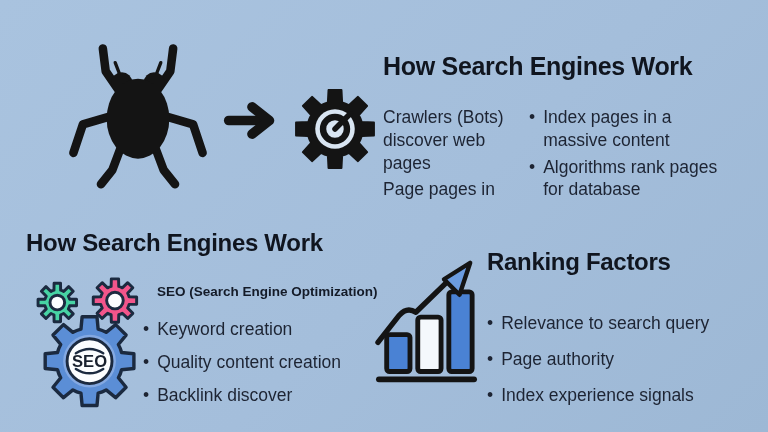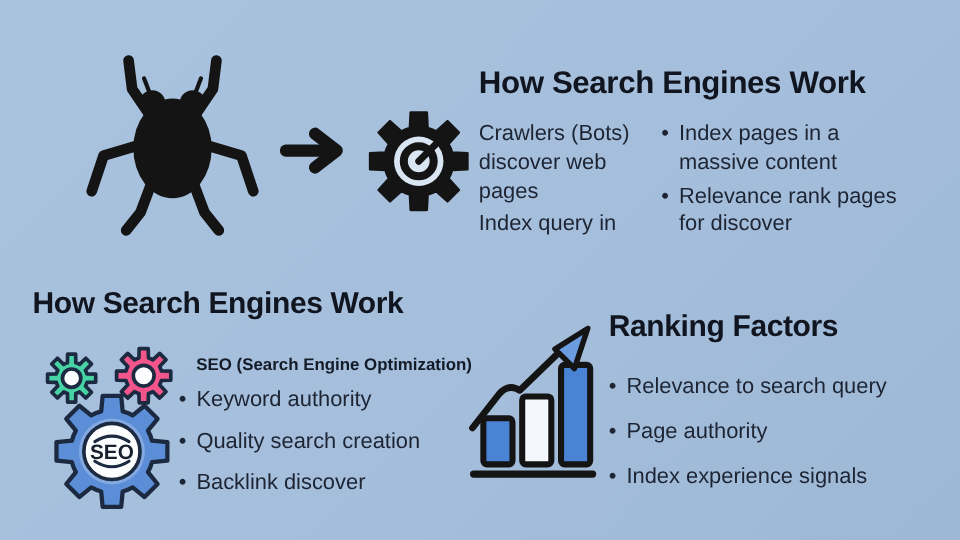--- a/index.html
+++ b/index.html
@@ -6,30 +6,30 @@
   .canvas{
     position:relative;width:768px;height:432px;overflow:hidden;
     background:linear-gradient(135deg,#a9c3df 0%,#a4bedb 55%,#9db8d5 100%);
     font-family:"Liberation Sans",sans-serif;color:#1d2433;
   }
   .abs{position:absolute;}
   .title{font-weight:bold;color:#10151f;letter-spacing:-0.3px;}
   .title-lg{font-size:25px;}
   .title-md{font-size:24px;}
   .body-txt{font-size:17.5px;line-height:1.3;color:#1d2433;}
-  .cols{display:flex;margin-top:14px;}
+  .cols{display:flex;margin-top:25px;}
   .col1{width:146px;}
   .col2{flex:1;}
   .item{margin-bottom:4px;}
   .brow{display:flex;align-items:flex-start;}
   .bdot{margin-right:8px;flex:0 0 auto;}
-  .seo-sub{font-size:13.5px;font-weight:bold;color:#141b28;padding-left:14px;margin-bottom:9px;}
+  .seo-sub{font-size:13.5px;font-weight:bold;color:#141b28;padding-left:14px;margin-bottom:19px;}
   .seo-bullets .brow{margin-bottom:10px;}
   .rank-bullets .brow{margin-bottom:13px;}
-  .rank-title{margin-bottom:21px;}
+  .rank-title{margin-bottom:36px;}
   svg{display:block;}
 </style>
 </head>
 <body>
 
 <div class="canvas">
 
   <svg class="abs" style="left:62px;top:35px;" width="152" height="157" viewBox="0 0 160 165">
     <g stroke="#141414" stroke-width="9" stroke-linecap="round" stroke-linejoin="round" fill="none">
       <path d="M61,60 L46,38 L43,14"></path>
@@ -64,33 +64,33 @@
 
   <div class="abs" style="left:383px;top:52px;width:378px;">
     <div class="title title-lg">How Search Engines Work</div>
     <div class="cols">
       <div class="col1 body-txt">
         <div class="item">
           <div>Crawlers (Bots)</div>
           <div>discover web pages</div>
         </div>
         <div class="item">
-          <div>Index query in</div>
+          <div>Page pages in</div>
         </div>
       </div>
       <div class="col2 body-txt">
         <div class="item brow">
           <span class="bdot">•</span>
           <span><span>Index pages in a</span><br>
           <span>massive content</span></span>
         </div>
         <div class="item brow">
           <span class="bdot">•</span>
-          <span><span>Relevance rank pages</span><br>
-          <span>for discover</span></span>
+          <span><span>Algorithms rank pages</span><br>
+          <span>for database</span></span>
         </div>
       </div>
     </div>
   </div>
 
   <div class="abs title title-md" style="left:26px;top:229px;">How Search Engines Work</div>
 
   <svg class="abs" style="left:28px;top:276px;" width="127" height="139" viewBox="0 0 130 142">
     <path fill="#47d3a4" stroke="#1b2a40" stroke-width="3" stroke-linejoin="round" d="M26.6,14.4L26.7,7.3L33.3,7.3L33.4,14.4A13,13 0 0 1 36.5,15.7L36.5,15.7L41.6,10.7L46.3,15.4L41.3,20.5A13,13 0 0 1 42.6,23.6L42.6,23.6L49.7,23.7L49.7,30.3L42.6,30.4A13,13 0 0 1 41.3,33.5L41.3,33.5L46.3,38.6L41.6,43.3L36.5,38.3A13,13 0 0 1 33.4,39.6L33.4,39.6L33.3,46.7L26.7,46.7L26.6,39.6A13,13 0 0 1 23.5,38.3L23.5,38.3L18.4,43.3L13.7,38.6L18.7,33.5A13,13 0 0 1 17.4,30.4L17.4,30.4L10.3,30.3L10.3,23.7L17.4,23.6A13,13 0 0 1 18.7,20.5L18.7,20.5L13.7,15.4L18.4,10.7L23.5,15.7A13,13 0 0 1 26.6,14.4Z"></path>
     <circle cx="30" cy="27" r="7.5" fill="#fbfdff" stroke="#1b2a40" stroke-width="3"></circle>
@@ -102,25 +102,25 @@
     <path d="M49,79 Q63,70 77,79" fill="none" stroke="#1b2a40" stroke-width="2.5" stroke-linecap="round"></path>
     <path d="M49,95 Q63,104 77,95" fill="none" stroke="#1b2a40" stroke-width="2.5" stroke-linecap="round"></path>
     <text x="63" y="93" text-anchor="middle" font-family="Liberation Sans, sans-serif" font-size="17" font-weight="bold" fill="#18202e">SEO</text>
   </svg>
 
   <div class="abs" style="left:143px;top:284px;width:235px;">
     <div class="seo-sub">SEO (Search Engine Optimization)</div>
     <div class="seo-bullets body-txt">
       <div class="brow">
         <span class="bdot">•</span>
-        <span>Keyword authority</span>
+        <span>Keyword creation</span>
       </div>
       <div class="brow">
         <span class="bdot">•</span>
-        <span>Quality search creation</span>
+        <span>Quality content creation</span>
       </div>
       <div class="brow">
         <span class="bdot">•</span>
         <span>Backlink discover</span>
       </div>
     </div>
   </div>
 
   <svg class="abs" style="left:375px;top:255px;" width="103" height="134" viewBox="0 0 106 138">
     <rect x="12" y="82" width="24" height="38" rx="3" fill="#4a82d4" stroke="#141414" stroke-width="5"></rect>

